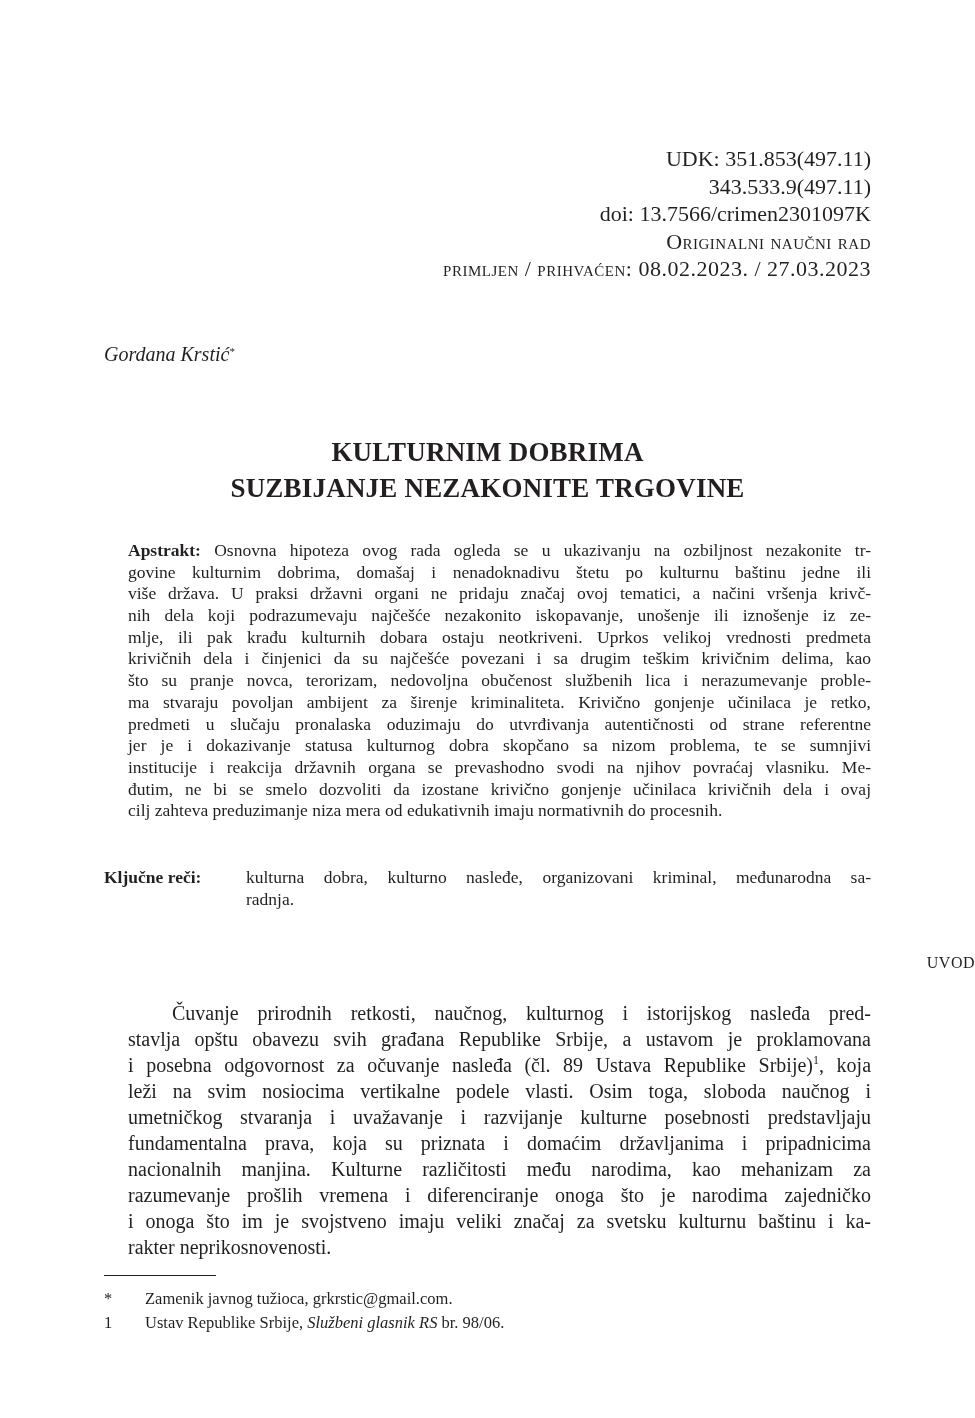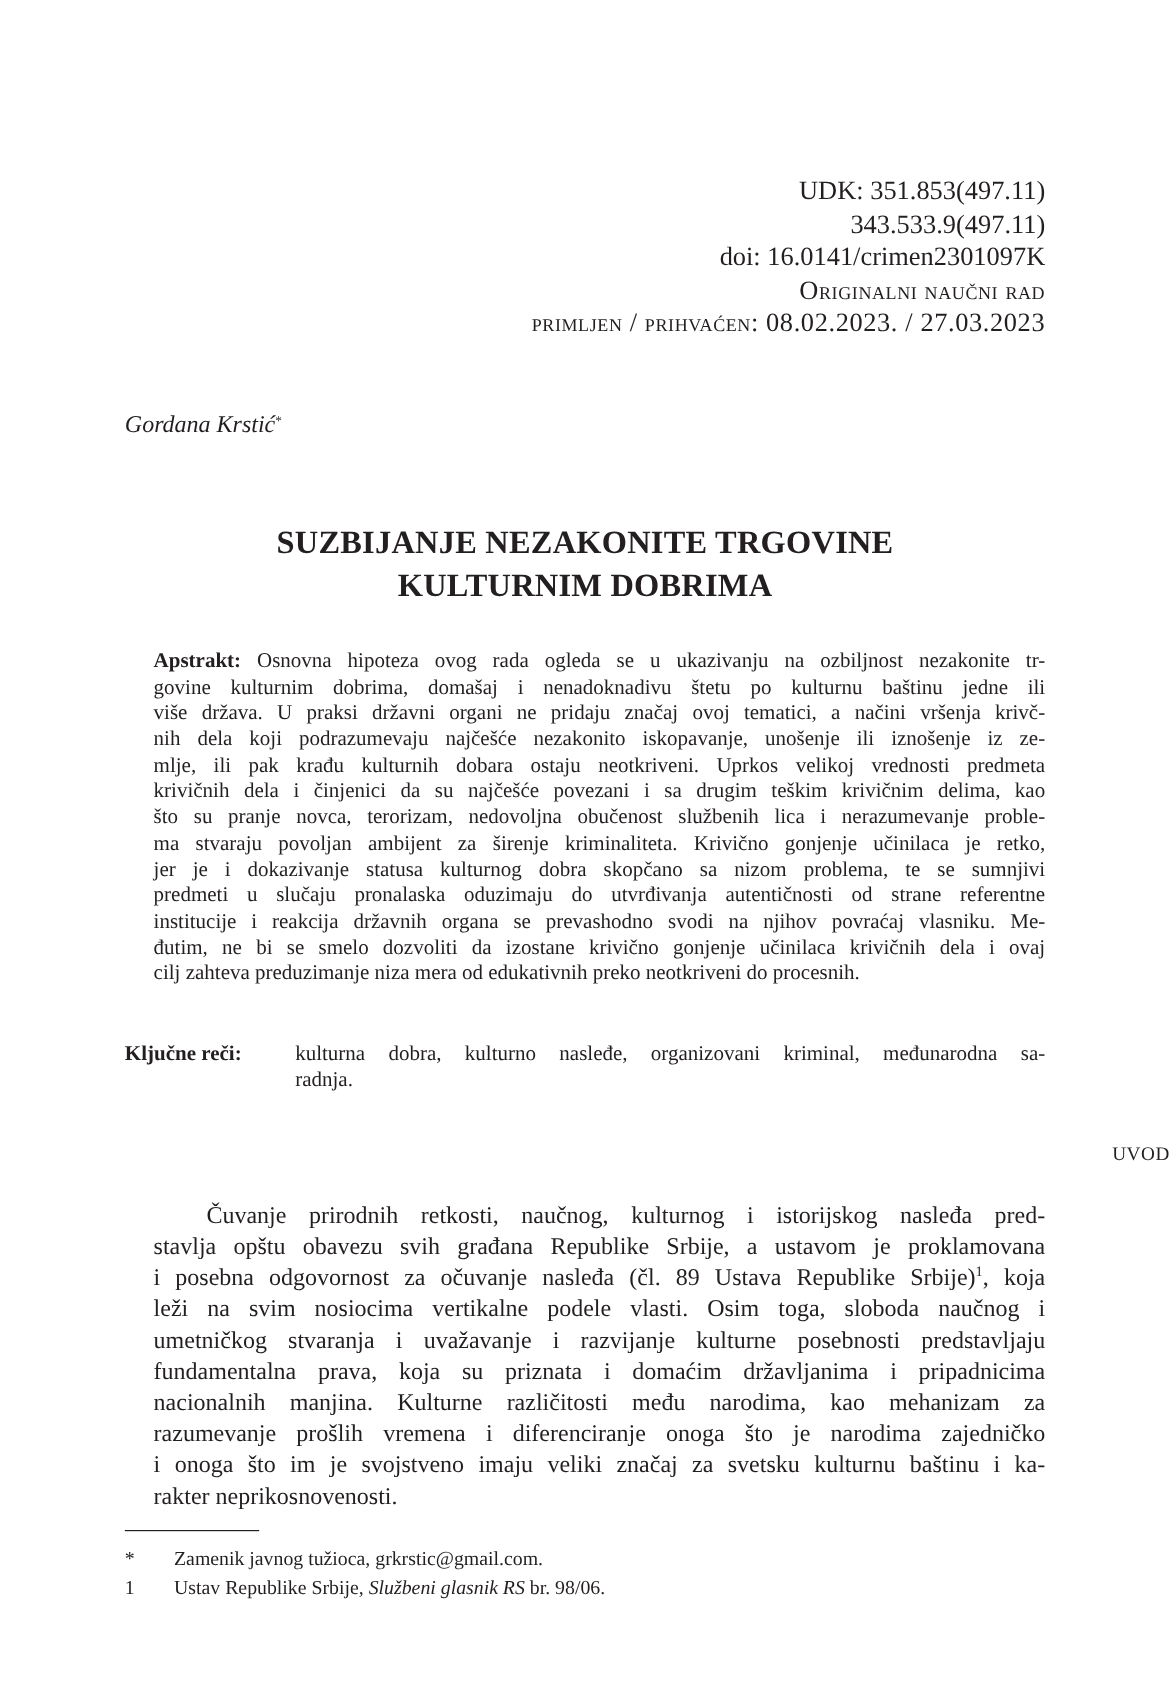--- a/index.html
+++ b/index.html
@@ -34,48 +34,48 @@
   .fn { display: flex; }
   .fn-mark { width: 41px; flex: none; }
   .fn i { font-style: italic; }
 </style>
 </head>
 <body>
 
 <div class="meta">
   <div>UDK: 351.853(497.11)</div>
   <div>343.533.9(497.11)</div>
-  <div>doi: 16.0141/crimen2301097K</div>
+  <div>doi: 13.7566/crimen2301097K</div>
   <div class="sc">Originalni naučni rad</div>
   <div class="sc">primljen / prihvaćen: 08.02.2023. / 27.03.2023</div>
 </div>
 
 <div class="author">
   <span>Gordana Krstić</span><sup>*</sup>
 </div>
 
 <div class="title">
+  <div>KULTURNIM DOBRIMA</div>
   <div>SUZBIJANJE NEZAKONITE TRGOVINE</div>
-  <div>KULTURNIM DOBRIMA</div>
 </div>
 
 <div class="abstract">
   <span class="line"><span class="lbl">Apstrakt:</span><span> Osnovna hipoteza ovog rada ogleda se u ukazivanju na ozbiljnost nezakonite tr-</span></span>
   <span class="line">govine kulturnim dobrima, domašaj i nenadoknadivu štetu po kulturnu baštinu jedne ili</span>
   <span class="line">više država. U praksi državni organi ne pridaju značaj ovoj tematici, a načini vršenja krivč-</span>
   <span class="line">nih dela koji podrazumevaju najčešće nezakonito iskopavanje, unošenje ili iznošenje iz ze-</span>
   <span class="line">mlje, ili pak krađu kulturnih dobara ostaju neotkriveni. Uprkos velikoj vrednosti predmeta</span>
   <span class="line">krivičnih dela i činjenici da su najčešće povezani i sa drugim teškim krivičnim delima, kao</span>
   <span class="line">što su pranje novca, terorizam, nedovoljna obučenost službenih lica i nerazumevanje proble-</span>
   <span class="line">ma stvaraju povoljan ambijent za širenje kriminaliteta. Krivično gonjenje učinilaca je retko,</span>
+  <span class="line">predmeti u slučaju pronalaska oduzimaju do utvrđivanja autentičnosti od strane referentne</span>
   <span class="line">jer je i dokazivanje statusa kulturnog dobra skopčano sa nizom problema, te se sumnjivi</span>
-  <span class="line">predmeti u slučaju pronalaska oduzimaju do utvrđivanja autentičnosti od strane referentne</span>
   <span class="line">institucije i reakcija državnih organa se prevashodno svodi na njihov povraćaj vlasniku. Me-</span>
   <span class="line">đutim, ne bi se smelo dozvoliti da izostane krivično gonjenje učinilaca krivičnih dela i ovaj</span>
-  <span class="line last">cilj zahteva preduzimanje niza mera od edukativnih preko neotkriveni do procesnih.</span>
+  <span class="line last">cilj zahteva preduzimanje niza mera od edukativnih imaju normativnih do procesnih.</span>
 </div>
 
 <div class="keywords">
   <div class="kw-row">
     <span class="kw-lbl">Ključne reči:</span>
     <span class="kw-text">
       <span class="line">kulturna dobra, kulturno nasleđe, organizovani kriminal, međunarodna sa-</span>
       <span class="line last">radnja.</span>
     </span>
   </div>

